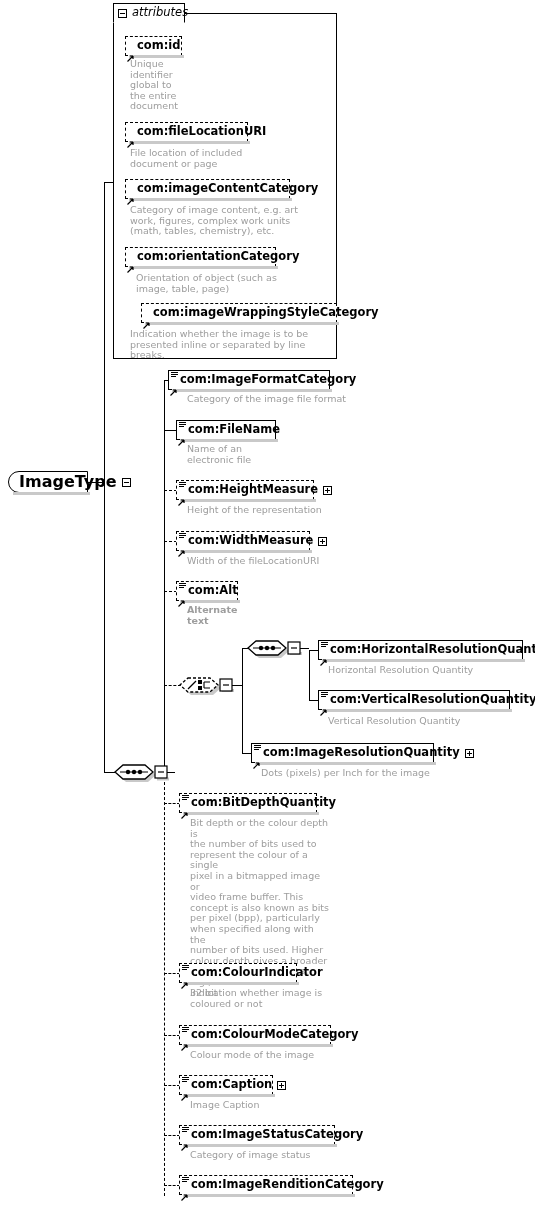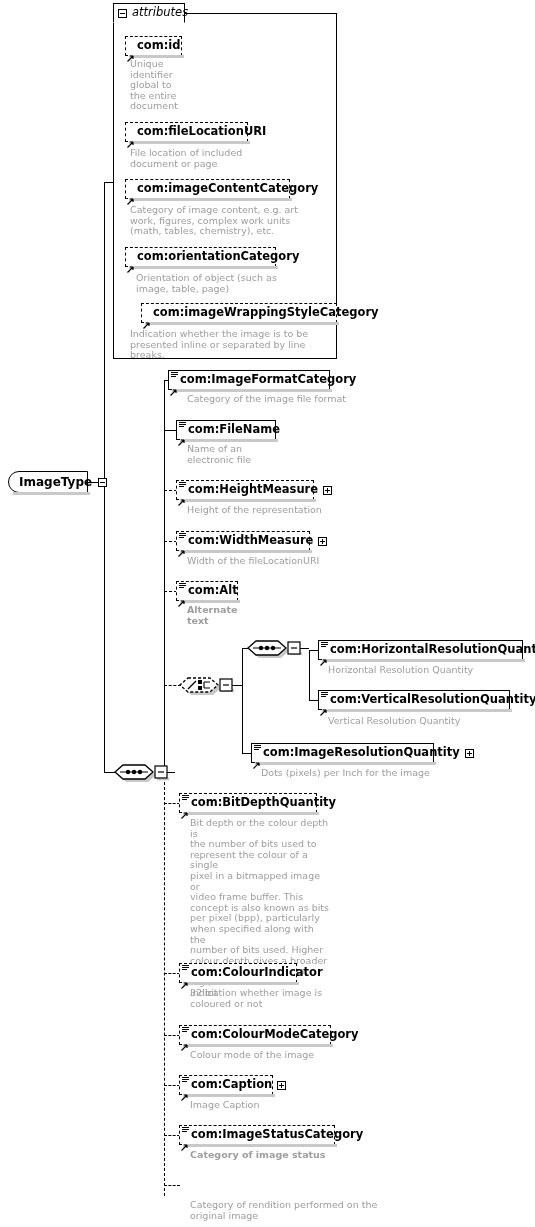--- a/index.html
+++ b/index.html
@@ -82,21 +82,21 @@
   .comp{position:absolute;z-index:2;}
   .comp svg{display:block;overflow:visible;}
 
   
   .roottype{
     position:absolute;height:22px;box-sizing:border-box;
     border:1.5px solid #000;border-radius:11px 0 0 11px;
     background:#fff;display:flex;align-items:center;
     padding:0 4px 0 10px;z-index:2;
   }
-  .roottype .nm{font-size:12px;font-weight:bold;color:#000;line-height:1;white-space:nowrap;}
+  .roottype .nm{font-size:16px;font-weight:bold;color:#000;line-height:1;white-space:nowrap;}
   .roottype::after{
     content:"";position:absolute;left:4px;top:100%;right:-3px;height:3px;background:#c9c9c9;z-index:-1;
   }
   .roottype .pm{margin-left:6px;display:inline-flex;}
 </style>
 </head>
 <body>
 
 <div class="stage">
 
@@ -465,19 +465,30 @@
         <i></i>
         <i></i>
       </span>
     <span class="ico-arrow">
       <svg width="8" height="8" viewBox="0 0 8 8">
           <path d="M0.5 7.5 L6 2 M6 2 L6 5 M6 2 L3 2" stroke="#000" stroke-width="1.2" fill="none"></path>
         </svg>
     </span>
     <span class="nm">com:ImageStatusCategory</span>
   </div>
-  <div class="desc" style="left:190px;top:1150px;width:200px;font-weight:bold;">Category of image status</div>
+  <div class="desc" style="left:190px;top:1150px;width:200px;">Category of image status</div>
 
   <div class="dln h" style="left:164px;top:1185px;width:16px;"></div>
-  <div class="desc" style="left:190px;top:1200px;width:240px;">Category of rendition performed on the
-original image</div>
+  <div class="node dashed" style="left:179px;top:1175px;width:174px;">
+    <span class="ico-elem">
+        <i></i>
+        <i></i>
+        <i></i>
+      </span>
+    <span class="ico-arrow">
+      <svg width="8" height="8" viewBox="0 0 8 8">
+          <path d="M0.5 7.5 L6 2 M6 2 L6 5 M6 2 L3 2" stroke="#000" stroke-width="1.2" fill="none"></path>
+        </svg>
+    </span>
+    <span class="nm">com:ImageRenditionCategory</span>
+  </div>
 
 </div>
 
 </body></html>

